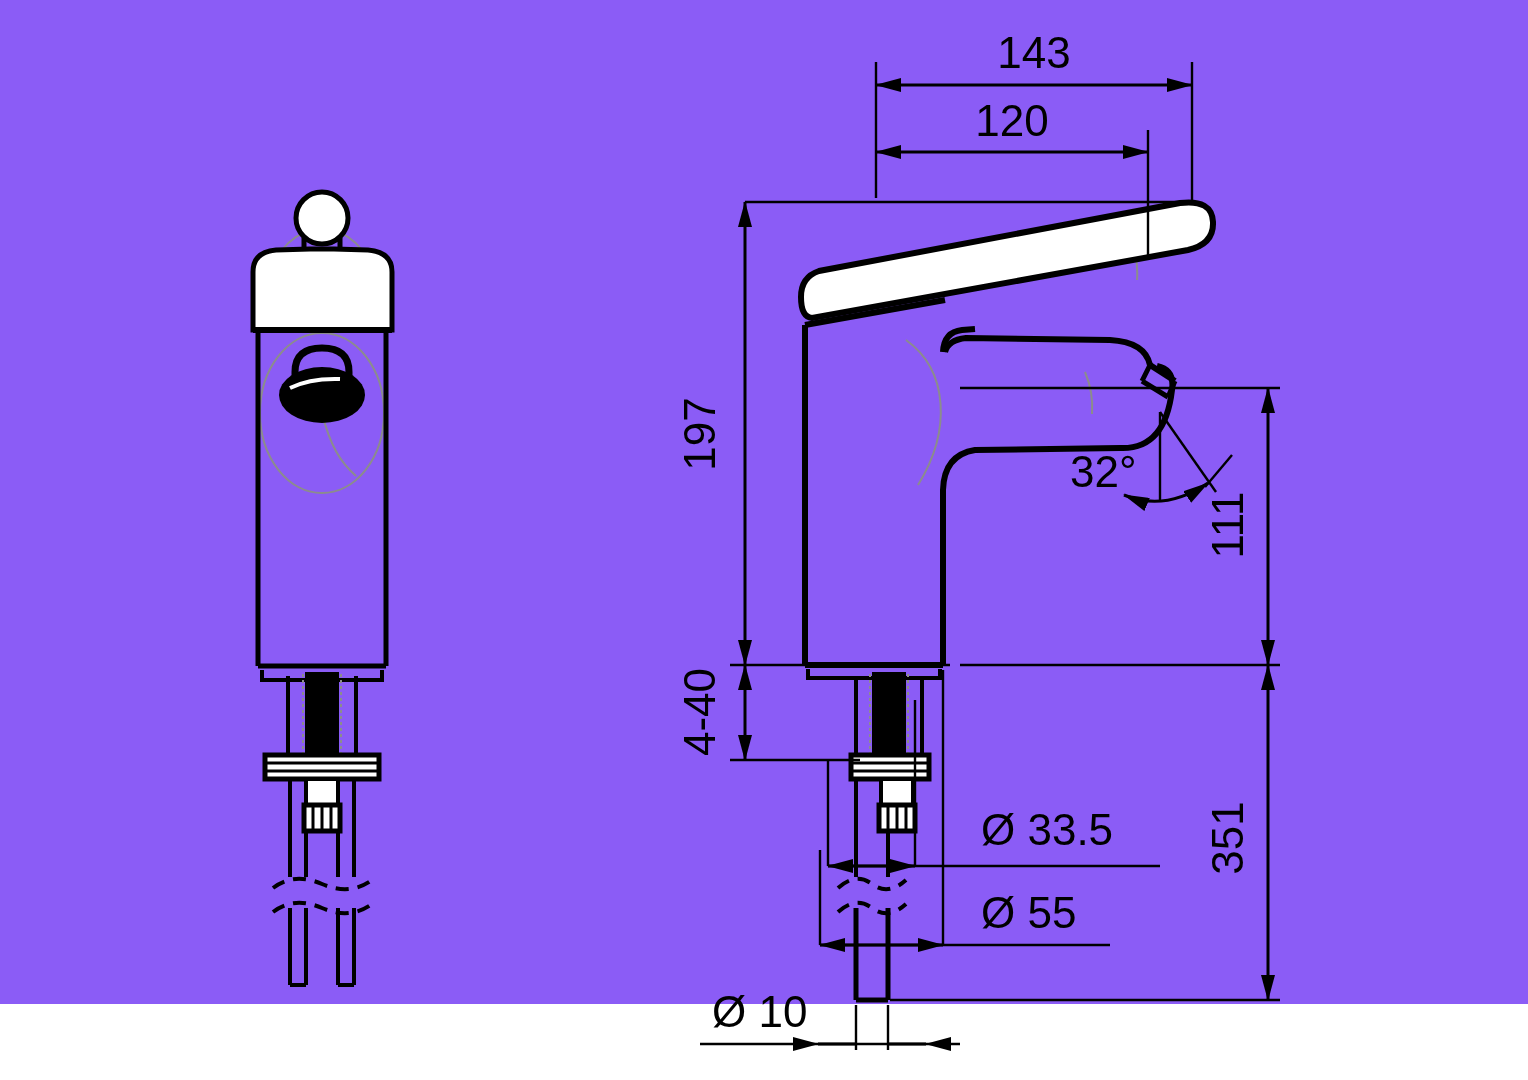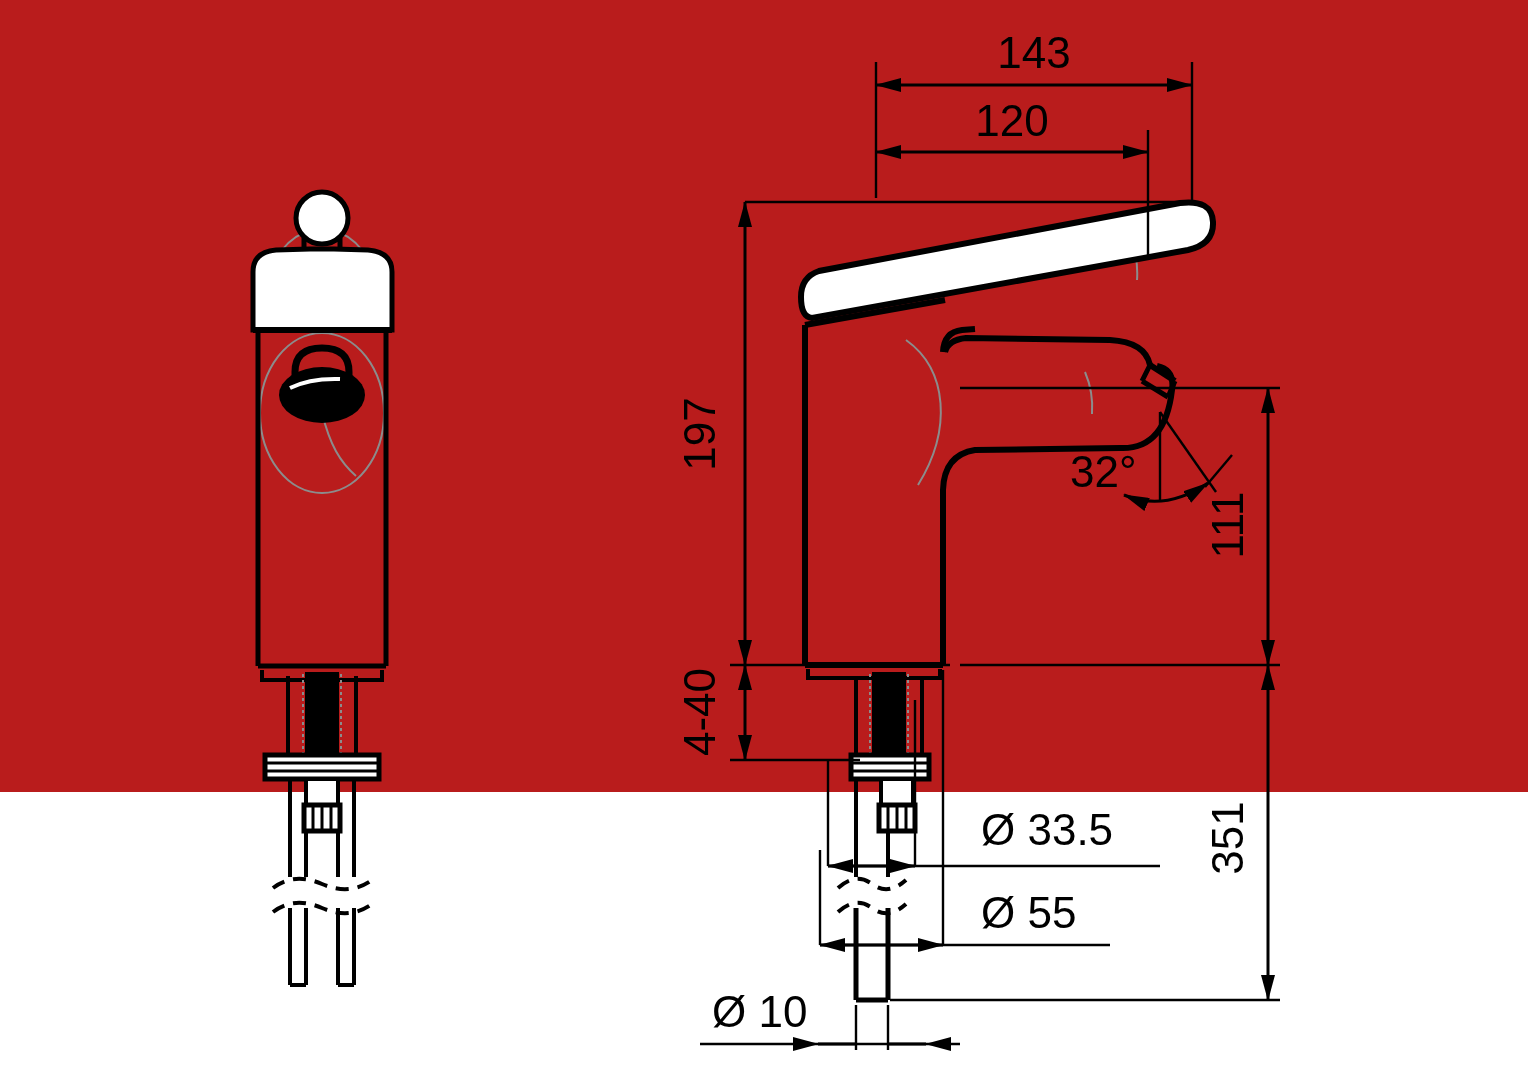--- a/index.html
+++ b/index.html
@@ -9,22 +9,22 @@
   }
   body {
     width: 1528px;
     height: 1080px;
     overflow: hidden;
     font-family: "Liberation Sans", sans-serif;
   }
   #drawing-root {
     position: relative;
     width: 1528px;
-    height: 792px;
-    background: #b91c1c;
+    height: 1004px;
+    background: #8b5cf6;
     text-align: right;
   }
   svg.cad {
     position: absolute;
     top: 0;
     left: 0;
     width: 1528px;
     height: 1080px;
     display: block;
   }

